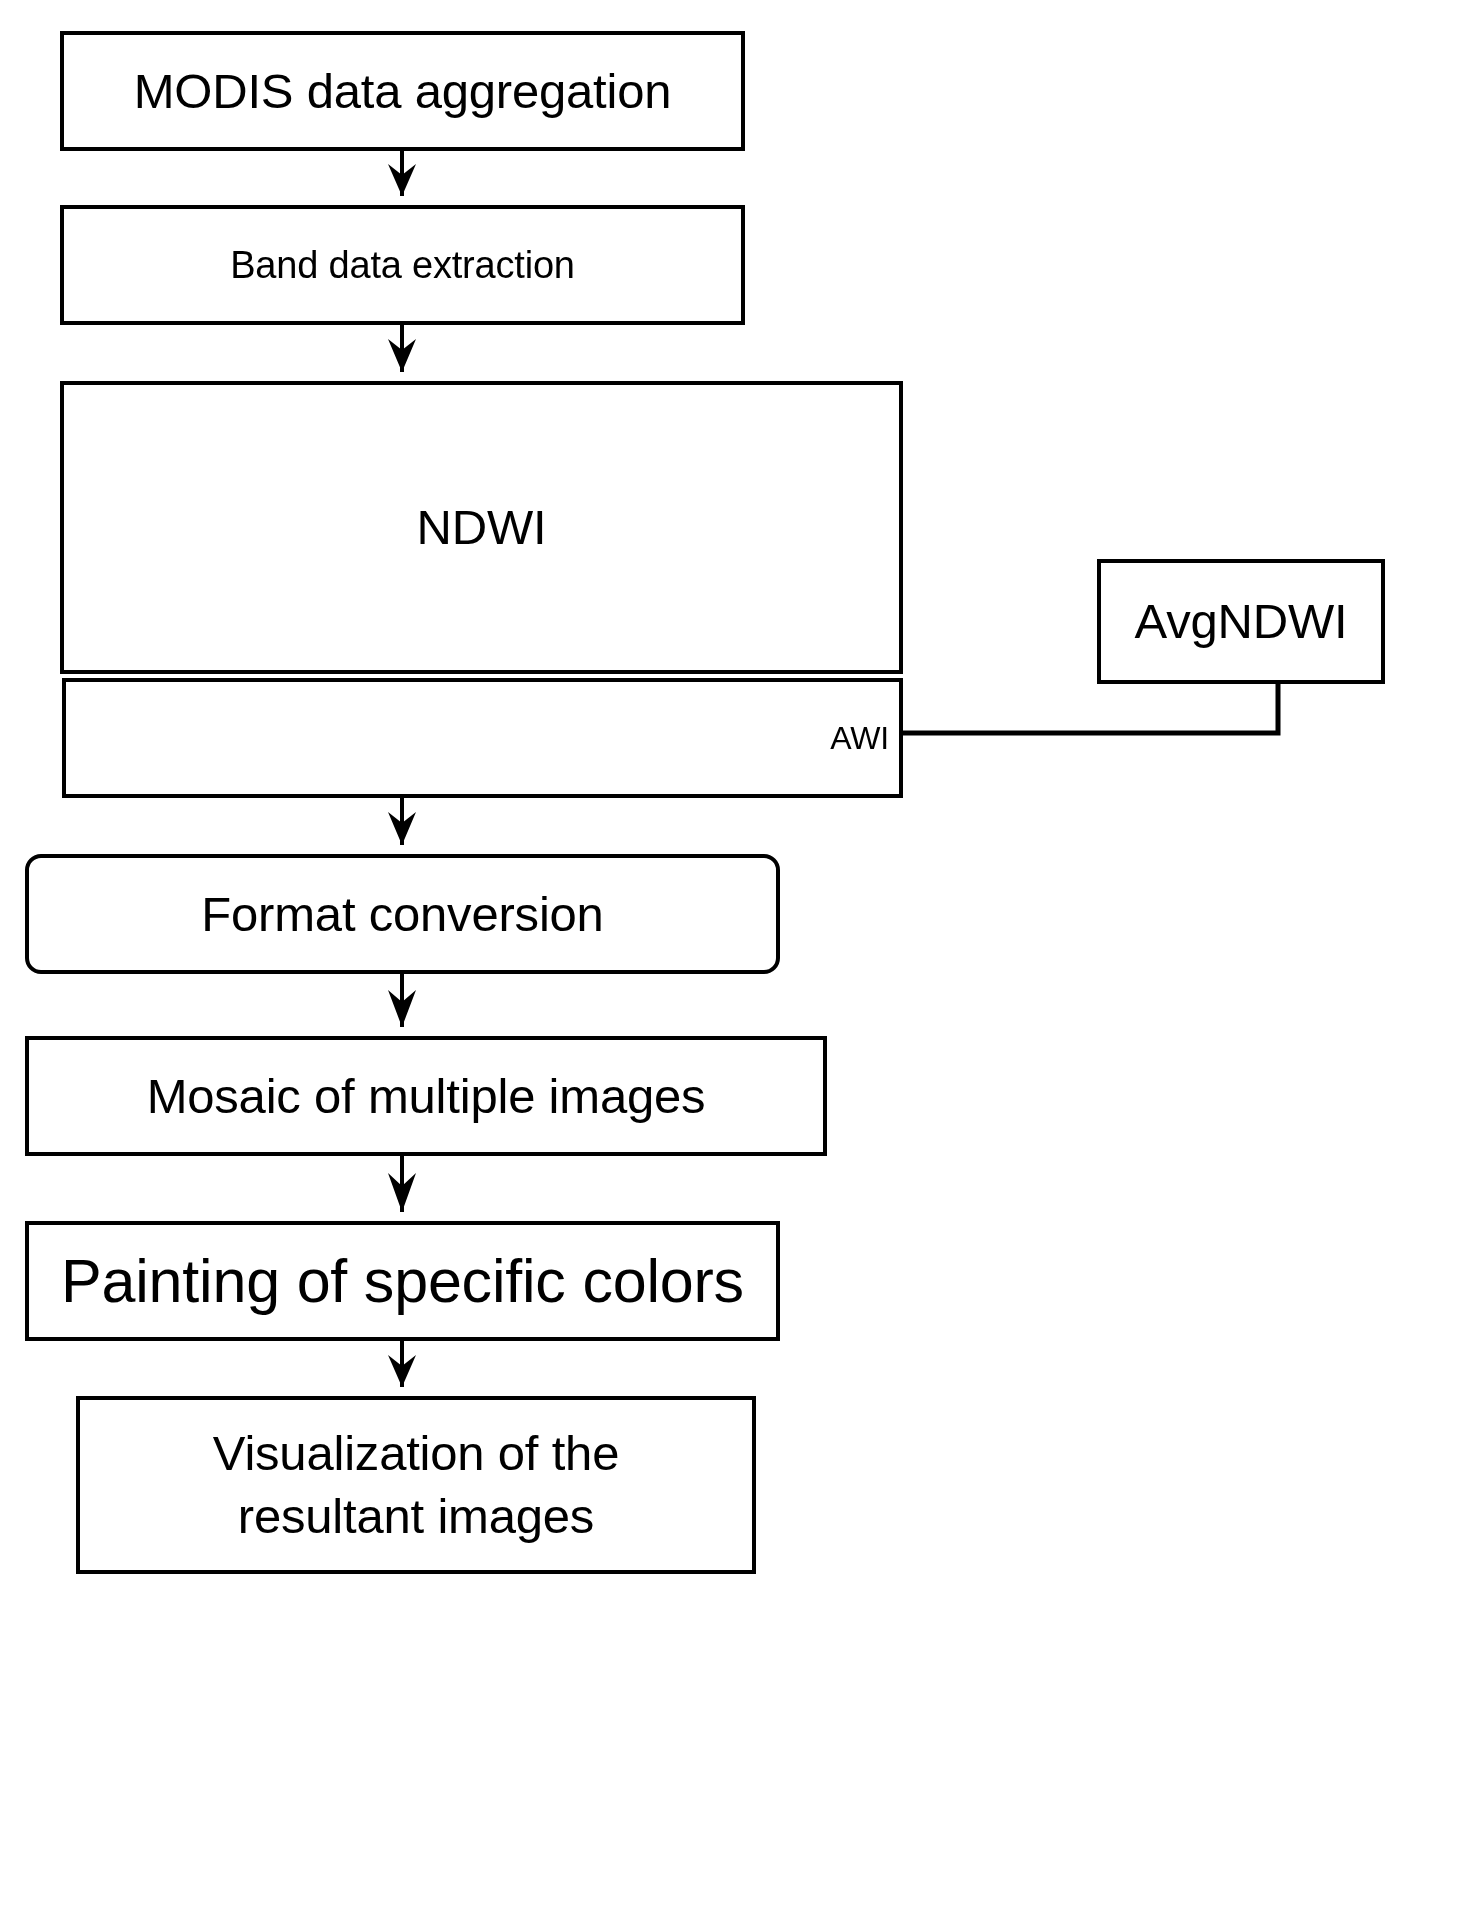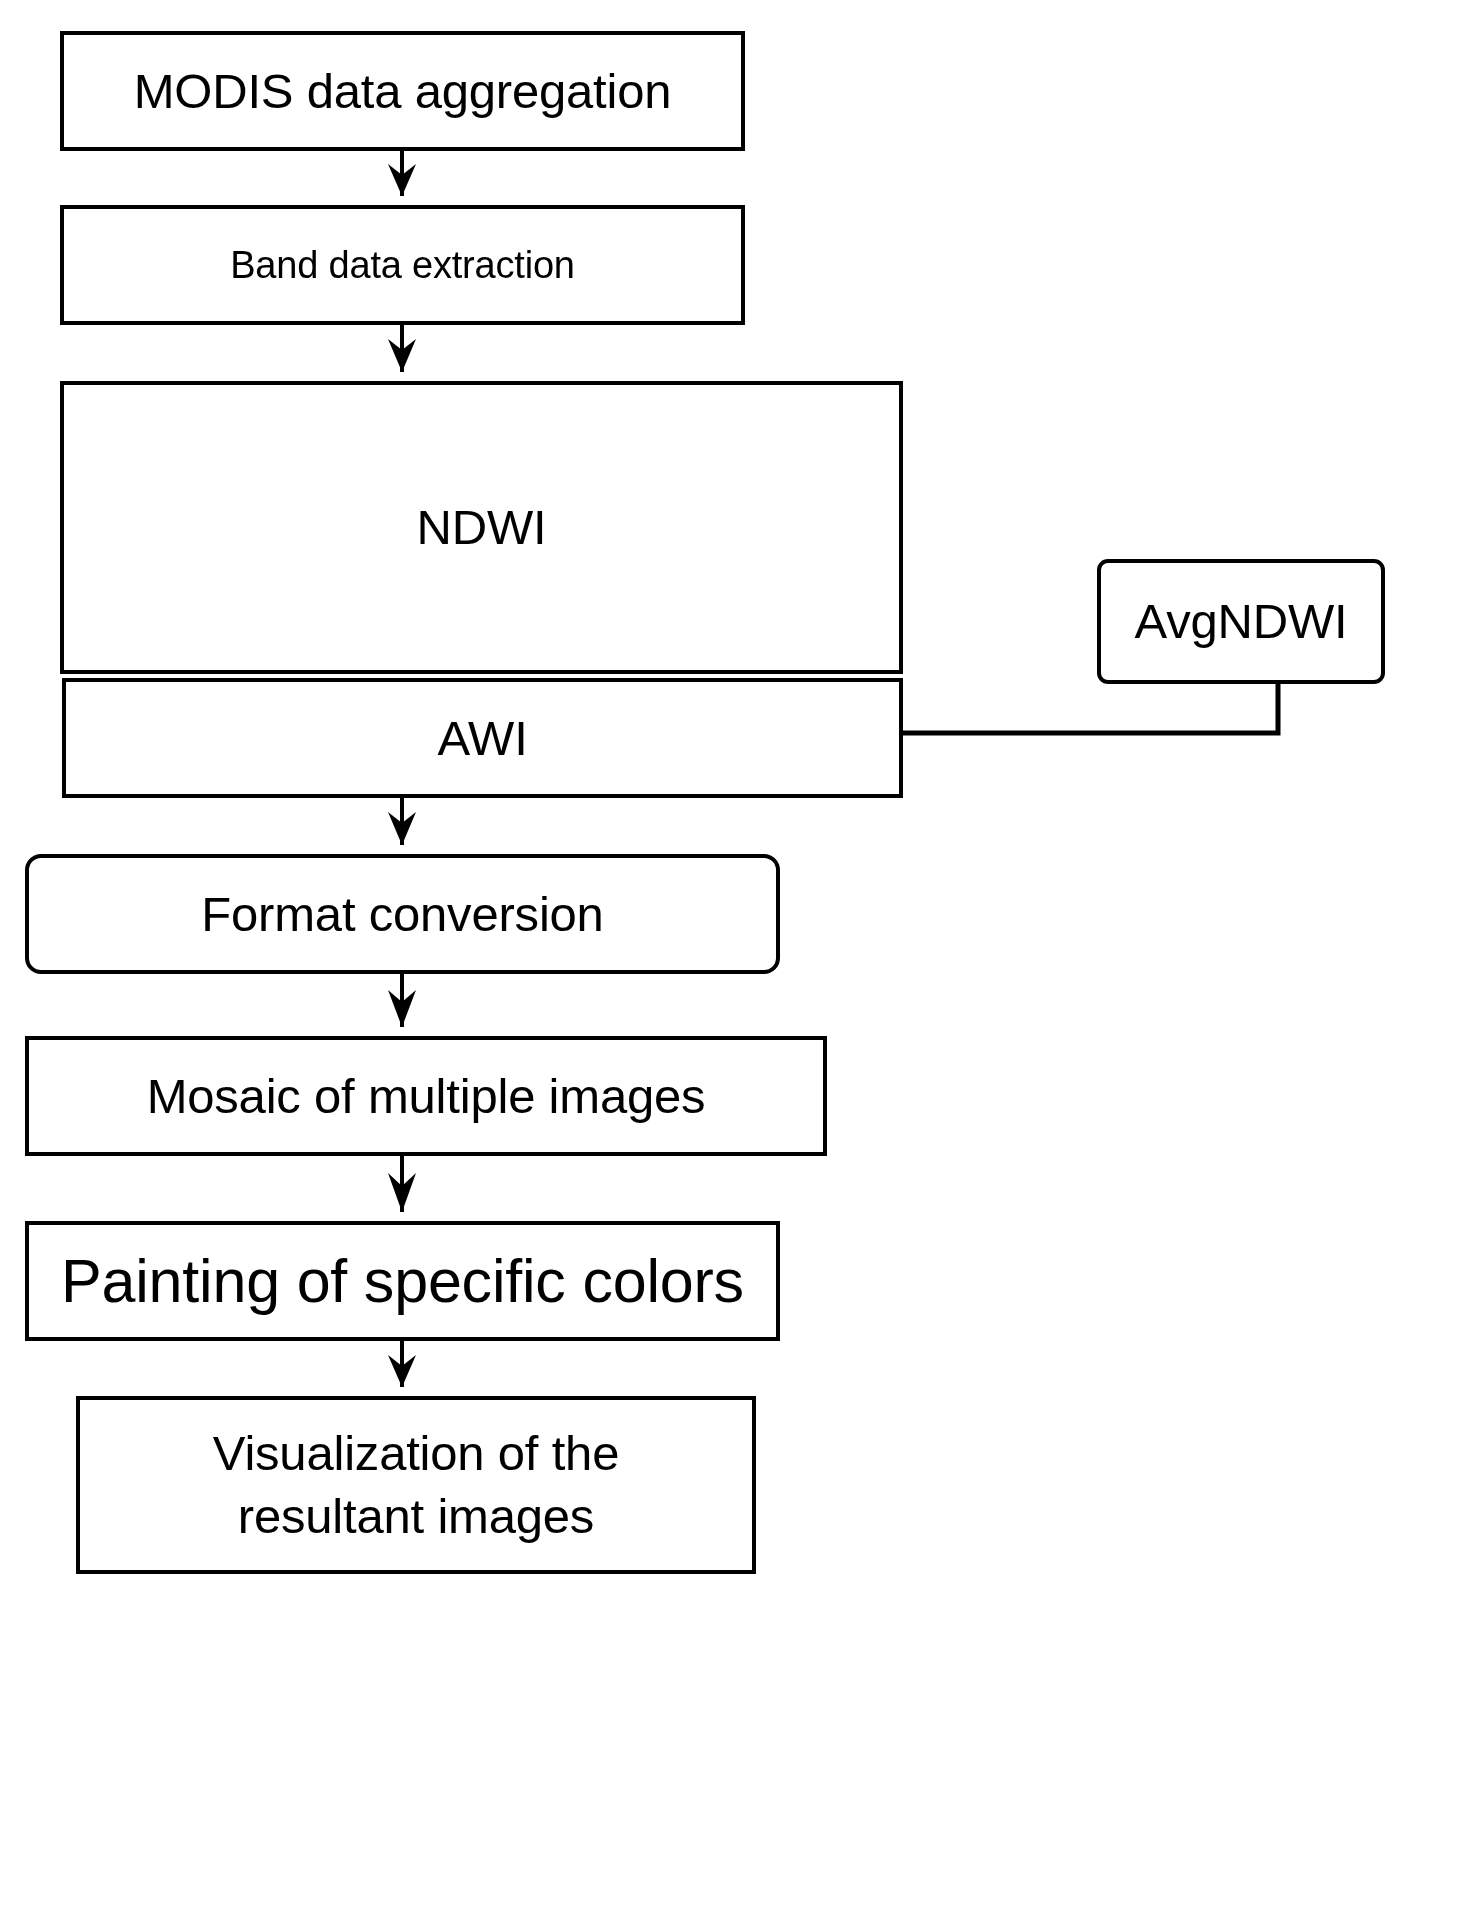--- a/index.html
+++ b/index.html
@@ -105,25 +105,25 @@
   </div>
 
   <div class="node-box" style="left:60px; top:199px; width:685px; height:120px; font-size:38px;">
     <span class="node-label">Band data extraction</span>
   </div>
 
   <div class="node-box" style="left:60px; top:375px; width:843px; height:293px; font-size:49px;">
     <span class="node-label">NDWI</span>
   </div>
 
-  <div class="node-box" style="left:1097px; top:553px; width:288px; height:125px; font-size:49px;border-radius:11px;">
+  <div class="node-box" style="left:1097px; top:553px; width:288px; height:125px; font-size:49px;">
     <span class="node-label">AvgNDWI</span>
   </div>
 
-  <div class="node-box" style="left:62px; top:672px; width:841px; height:120px; font-size:49px;">
+  <div class="node-box" style="left:62px; top:672px; width:841px; height:120px; font-size:32px;text-align:right;">
     <span class="node-label">AWI</span>
   </div>
 
   <div class="node-box" style="left:25px; top:848px; width:755px; height:120px; font-size:49px;border-radius:16px;">
     <span class="node-label">Format conversion</span>
   </div>
 
   <div class="node-box" style="left:25px; top:1030px; width:802px; height:120px; font-size:49px;">
     <span class="node-label">Mosaic of multiple images</span>
   </div>

